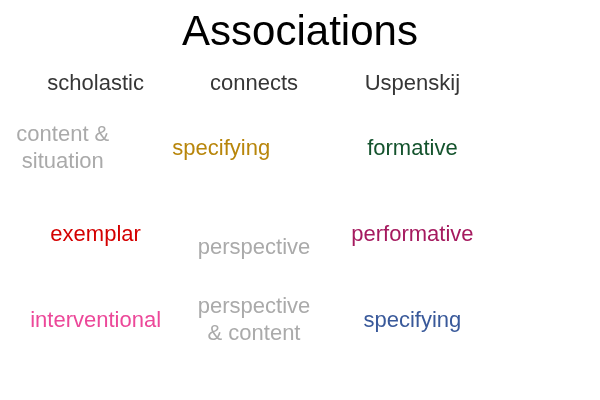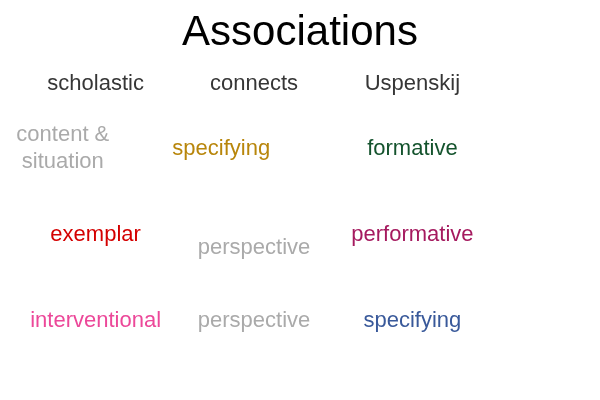--- a/index.html
+++ b/index.html
@@ -138,21 +138,21 @@
       <div class="cell col-2 c-right-1">
         <span class="cell-text">performative</span>
       </div>
     </div>
 
     <div class="row data-row">
       <div class="cell col-0 c-left-2">
         <span class="cell-text">interventional</span>
       </div>
       <div class="cell col-1 c-mid">
-        <span class="cell-text"><span>perspective</span><br></span>
+        <span class="cell-text"><span>perspective</span><br><span>&amp; content</span></span>
       </div>
       <div class="cell col-2 c-right-2">
         <span class="cell-text">specifying</span>
       </div>
     </div>
 
   </div>
 </div>
 
 </body></html>

